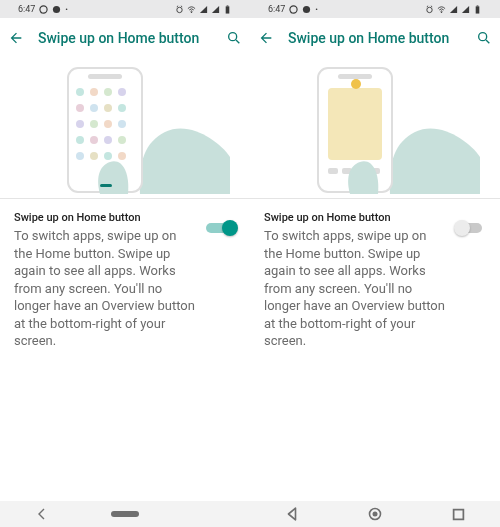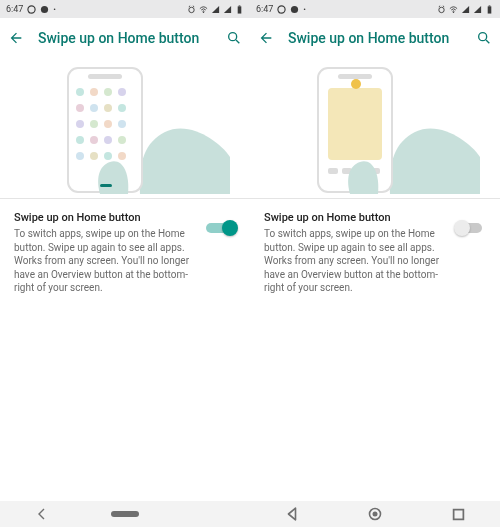--- a/index.html
+++ b/index.html
@@ -1,31 +1,31 @@
 <!DOCTYPE html>
 <html><head>
 <meta charset="utf-8">
 <style>
   * { box-sizing: border-box; margin: 0; padding: 0; }
   html, body { width: 500px; height: 527px; font-family: Roboto, Arial, sans-serif; background: #fff; overflow: hidden; }
   .root { display: flex; width: 500px; height: 527px; }
   .pane { width: 250px; height: 527px; display: flex; flex-direction: column; border-right: 0px solid transparent; position: relative; }
-  .statusbar { height: 18px; background: #e9e9ea; display: flex; align-items: center; font-size: 9px; color: #3b3b3b; padding: 0 6px; justify-content: space-between; }
+  .statusbar { height: 18px; background: #e9e9ea; display: flex; align-items: center; font-size: 9px; color: #3b3b3b; padding: 0 18px; justify-content: space-between; }
   .sb-left { display: flex; align-items: center; gap: 4px; }
   .sb-right { display: flex; align-items: center; gap: 3px; }
   .sb-icon { width: 9px; height: 9px; display: inline-block; }
   .appbar { height: 40px; display: flex; align-items: center; padding: 0 8px; gap: 14px; color: #0b7a70; background:#fff; }
   .appbar .title { font-size: 14px; font-weight: 500; color: #0b7a70; flex: 1; }
   .appbar svg { display:block }
   .herowrap { height: 140px; background: #fff; display:flex; align-items:center; justify-content:center; overflow:hidden; }
   .divider { height: 1px; background: #e4e4e4; }
   .setting { padding: 12px 14px 10px 14px; display:flex; align-items:flex-start; gap:10px; }
   .setting .txt { flex:1; }
   .setting .ttl { font-size: 11px; color:#222; font-weight:500; margin-bottom:3px; }
-  .setting .sub { font-size: 10px; color:#6b6b6b; line-height: 1.35; }
+  .setting .sub { font-size: 13px; color:#6b6b6b; line-height: 1.35; }
   .switch { width: 30px; height: 14px; border-radius: 8px; position: relative; margin-top:10px; flex-shrink:0; }
   .switch .track { position:absolute; top:2px; left:0; width:26px; height:10px; border-radius:6px; }
   .switch .thumb { position:absolute; top:-1px; width:16px; height:16px; border-radius:50%; box-shadow:0 1px 2px rgba(0,0,0,.25); }
   .switch.on .track { background:#90cfc9; }
   .switch.on .thumb { background:#009688; right:-2px; }
   .switch.off .track { background:#c9c9c9; }
   .switch.off .thumb { background:#ececec; left:-2px; }
   .spacer { flex:1; }
   .navbar { height: 26px; background:#f3f3f3; display:flex; align-items:center; justify-content:space-around; }
   .navbtn { width:40px; height:20px; display:flex; align-items:center; justify-content:center; }

